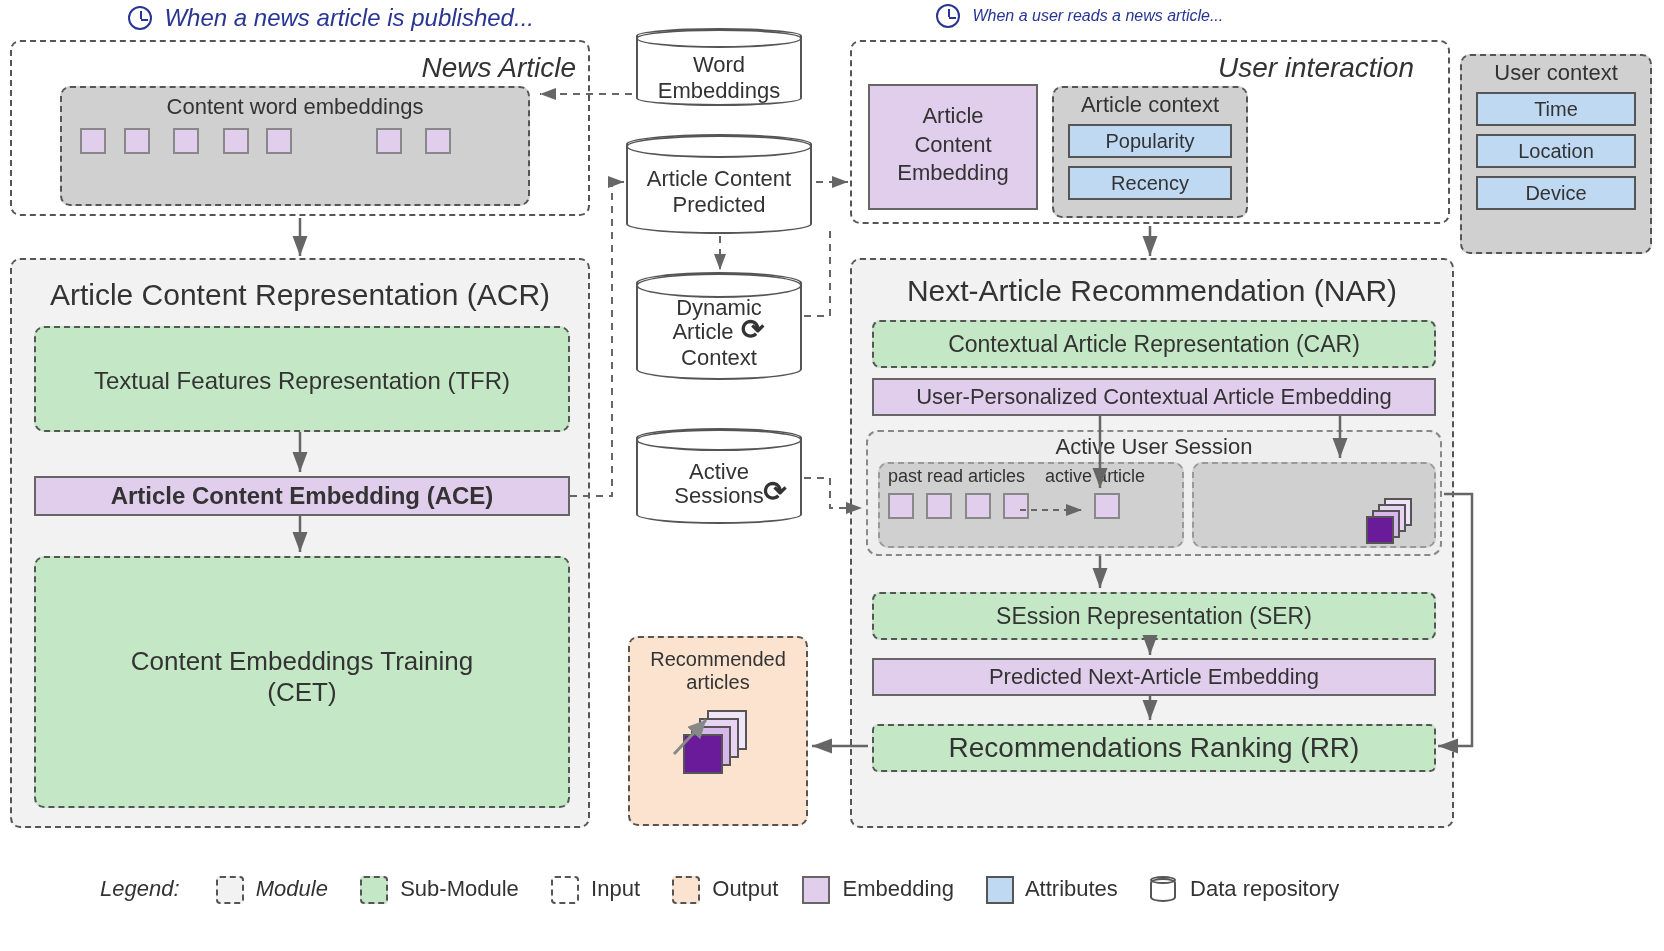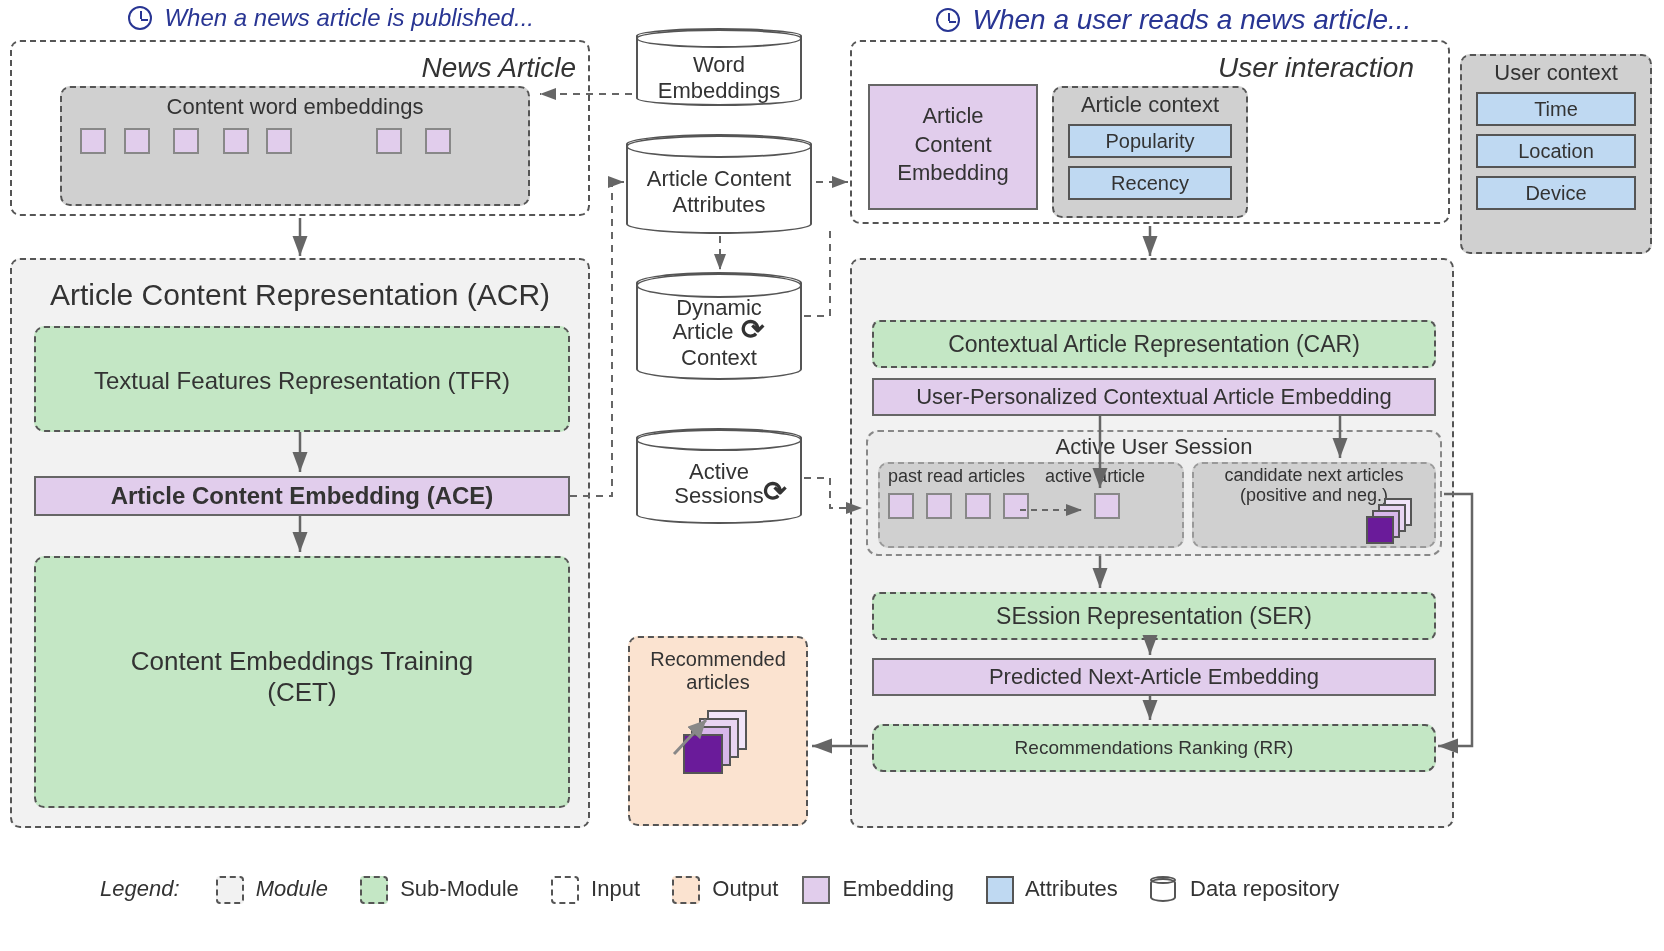--- a/index.html
+++ b/index.html
@@ -112,21 +112,21 @@
 </style>
 </head>
 <body>
 
 <div class="abs" style="left:128px; top:4px;">
   <span class="clock"></span>
   <span class="blue-i" style="font-size:24px; margin-left:8px; vertical-align:middle;">When a news article is published...</span>
 </div>
 <div class="abs" style="left:936px; top:4px;">
   <span class="clock"></span>
-  <span class="blue-i" style="font-size:28px; margin-left:8px; vertical-align:middle;">When a user reads a news article...</span>
+  <span class="blue-i" style="font-size:16px; margin-left:8px; vertical-align:middle;">When a user reads a news article...</span>
 </div>
 
 <div class="abs dashed-border" style="left:10px; top:40px; width:580px; height:176px; background:#fff;">
   <div class="abs italic" style="right:12px; top:10px; font-size:28px;">News Article</div>
   <div class="abs grey-fill" style="left:48px; top:44px; width:470px; height:120px;">
     <div class="text-c" style="font-size:22px; margin-top:6px;">Content word embeddings</div>
     <div style="margin-left:18px; margin-top:8px;">
       <span class="tok"></span>
       <span class="tok" style="margin-left:14px;"></span>
       <span class="tok" style="margin-left:18px;"></span>
@@ -145,21 +145,21 @@
   <div class="abs green-fill text-c" style="left:22px; top:296px; width:536px; height:252px; border-radius:10px; padding-top:88px; font-size:26px;">
     <div>Content Embeddings Training</div>
     <div>(CET)</div>
   </div>
 </div>
 
 <div class="cyl" style="left:636px; top:28px; width:166px; height:78px;">
   <div class="cyl-label" style="top:22px;">Word Embeddings</div>
 </div>
 <div class="cyl" style="left:626px; top:134px; width:186px; height:100px;">
-  <div class="cyl-label" style="top:30px;">Article Content Attributes</div>
+  <div class="cyl-label" style="top:30px;">Article Content Predicted</div>
 </div>
 <div class="cyl" style="left:636px; top:272px; width:166px; height:108px;">
   <div class="cyl-label" style="top:22px; line-height:1.1;">
     <span>Dynamic</span><br>
     <span>Article</span>
     <span class="refresh">⟳</span><br>
     <span>Context</span>
   </div>
 </div>
 <div class="cyl" style="left:636px; top:428px; width:166px; height:96px;">
@@ -187,56 +187,53 @@
 </div>
 
 <div class="abs grey-fill" style="left:1460px; top:54px; width:192px; height:200px;">
   <div class="text-c" style="font-size:22px; margin-top:4px;">User context</div>
   <div class="blue-fill text-c" style="margin:6px 14px 0; height:34px; line-height:30px; font-size:20px;">Time</div>
   <div class="blue-fill text-c" style="margin:8px 14px 0; height:34px; line-height:30px; font-size:20px;">Location</div>
   <div class="blue-fill text-c" style="margin:8px 14px 0; height:34px; line-height:30px; font-size:20px;">Device</div>
 </div>
 
 <div class="abs module-fill" style="left:850px; top:258px; width:604px; height:570px;">
+  <div class="text-c" style="font-size:30px; margin-top:14px;">Next-Article Recommendation (NAR)</div>
   <div class="abs green-fill text-c" style="left:20px; top:60px; width:564px; height:48px; border-radius:8px; line-height:44px; font-size:23px;">Contextual Article Representation (CAR)</div>
   <div class="abs purple-fill text-c" style="left:20px; top:118px; width:564px; height:38px; line-height:34px; font-size:22px;">User-Personalized Contextual Article Embedding</div>
 
   <div class="abs lightgrey-fill" style="left:14px; top:170px; width:576px; height:126px; border:2px dashed #888;">
     <div class="text-c" style="font-size:22px; margin-top:2px;">Active User Session</div>
     <div class="abs grey-fill" style="left:10px; top:30px; width:306px; height:86px; border:2px solid #999; border-style:dashed;">
       <div style="font-size:18px; margin:2px 0 0 8px;">
         <span>past read articles</span>
         &nbsp;&nbsp;
         <span>active article</span>
       </div>
       <div style="margin-left:8px; margin-top:6px;">
         <span class="tok"></span>
         <span class="tok" style="margin-left:8px;"></span>
         <span class="tok" style="margin-left:8px;"></span>
         <span class="tok" style="margin-left:8px;"></span>
         <span class="tok" style="margin-left:60px;"></span>
       </div>
     </div>
     <div class="abs grey-fill" style="left:324px; top:30px; width:244px; height:86px; border:2px solid #999; border-style:dashed;">
-      <div class="text-c" style="font-size:18px; line-height:1.1; margin-top:2px;">
-        <span>candidate next articles</span><br>
-        <span>(positive and neg.)</span>
-      </div>
       <div class="candidate-stack" style="position:absolute; right:18px; top:40px;">
         <div class="cs" style="left:18px; top:-6px; background:#f0e4f8;"></div>
         <div class="cs" style="left:12px; top:0px; background:#e8d4f2;"></div>
         <div class="cs" style="left:6px; top:6px; background:#d8b8ea;"></div>
         <div class="cs" style="left:0; top:12px; background:#6a1b9a;"></div>
       </div>
     </div>
   </div>
 
   <div class="abs green-fill text-c" style="left:20px; top:332px; width:564px; height:48px; border-radius:8px; line-height:44px; font-size:23px;">SEssion Representation (SER)</div>
   <div class="abs purple-fill text-c" style="left:20px; top:398px; width:564px; height:38px; line-height:34px; font-size:22px;">Predicted Next-Article Embedding</div>
-  <div class="abs green-fill text-c" style="left:20px; top:464px; width:564px; height:48px; border-radius:11px; line-height:44px; font-size:19px;">Recommendations Ranking (RR)</div>
+  <div class="abs green-fill text-c" style="left:20px; top:464px; width:564px; height:48px; border-radius:6px; line-height:44px; font-size:28px;">Recommendations Ranking (RR)</div>
 </div>
 
 <div class="abs beige-fill text-c" style="left:628px; top:636px; width:180px; height:190px; padding-top:10px; font-size:20px;">
   <div>Recommended</div>
   <div>articles</div>
   <div class="stack" style="margin:16px auto 0;">
     <div class="s" style="left:24px; top:0; background:#f0e4f8;"></div>
     <div class="s" style="left:16px; top:8px; background:#e8d4f2;"></div>
     <div class="s" style="left:8px; top:16px; background:#d8b8ea;"></div>
     <div class="s" style="left:0; top:24px; background:#6a1b9a;"></div>

